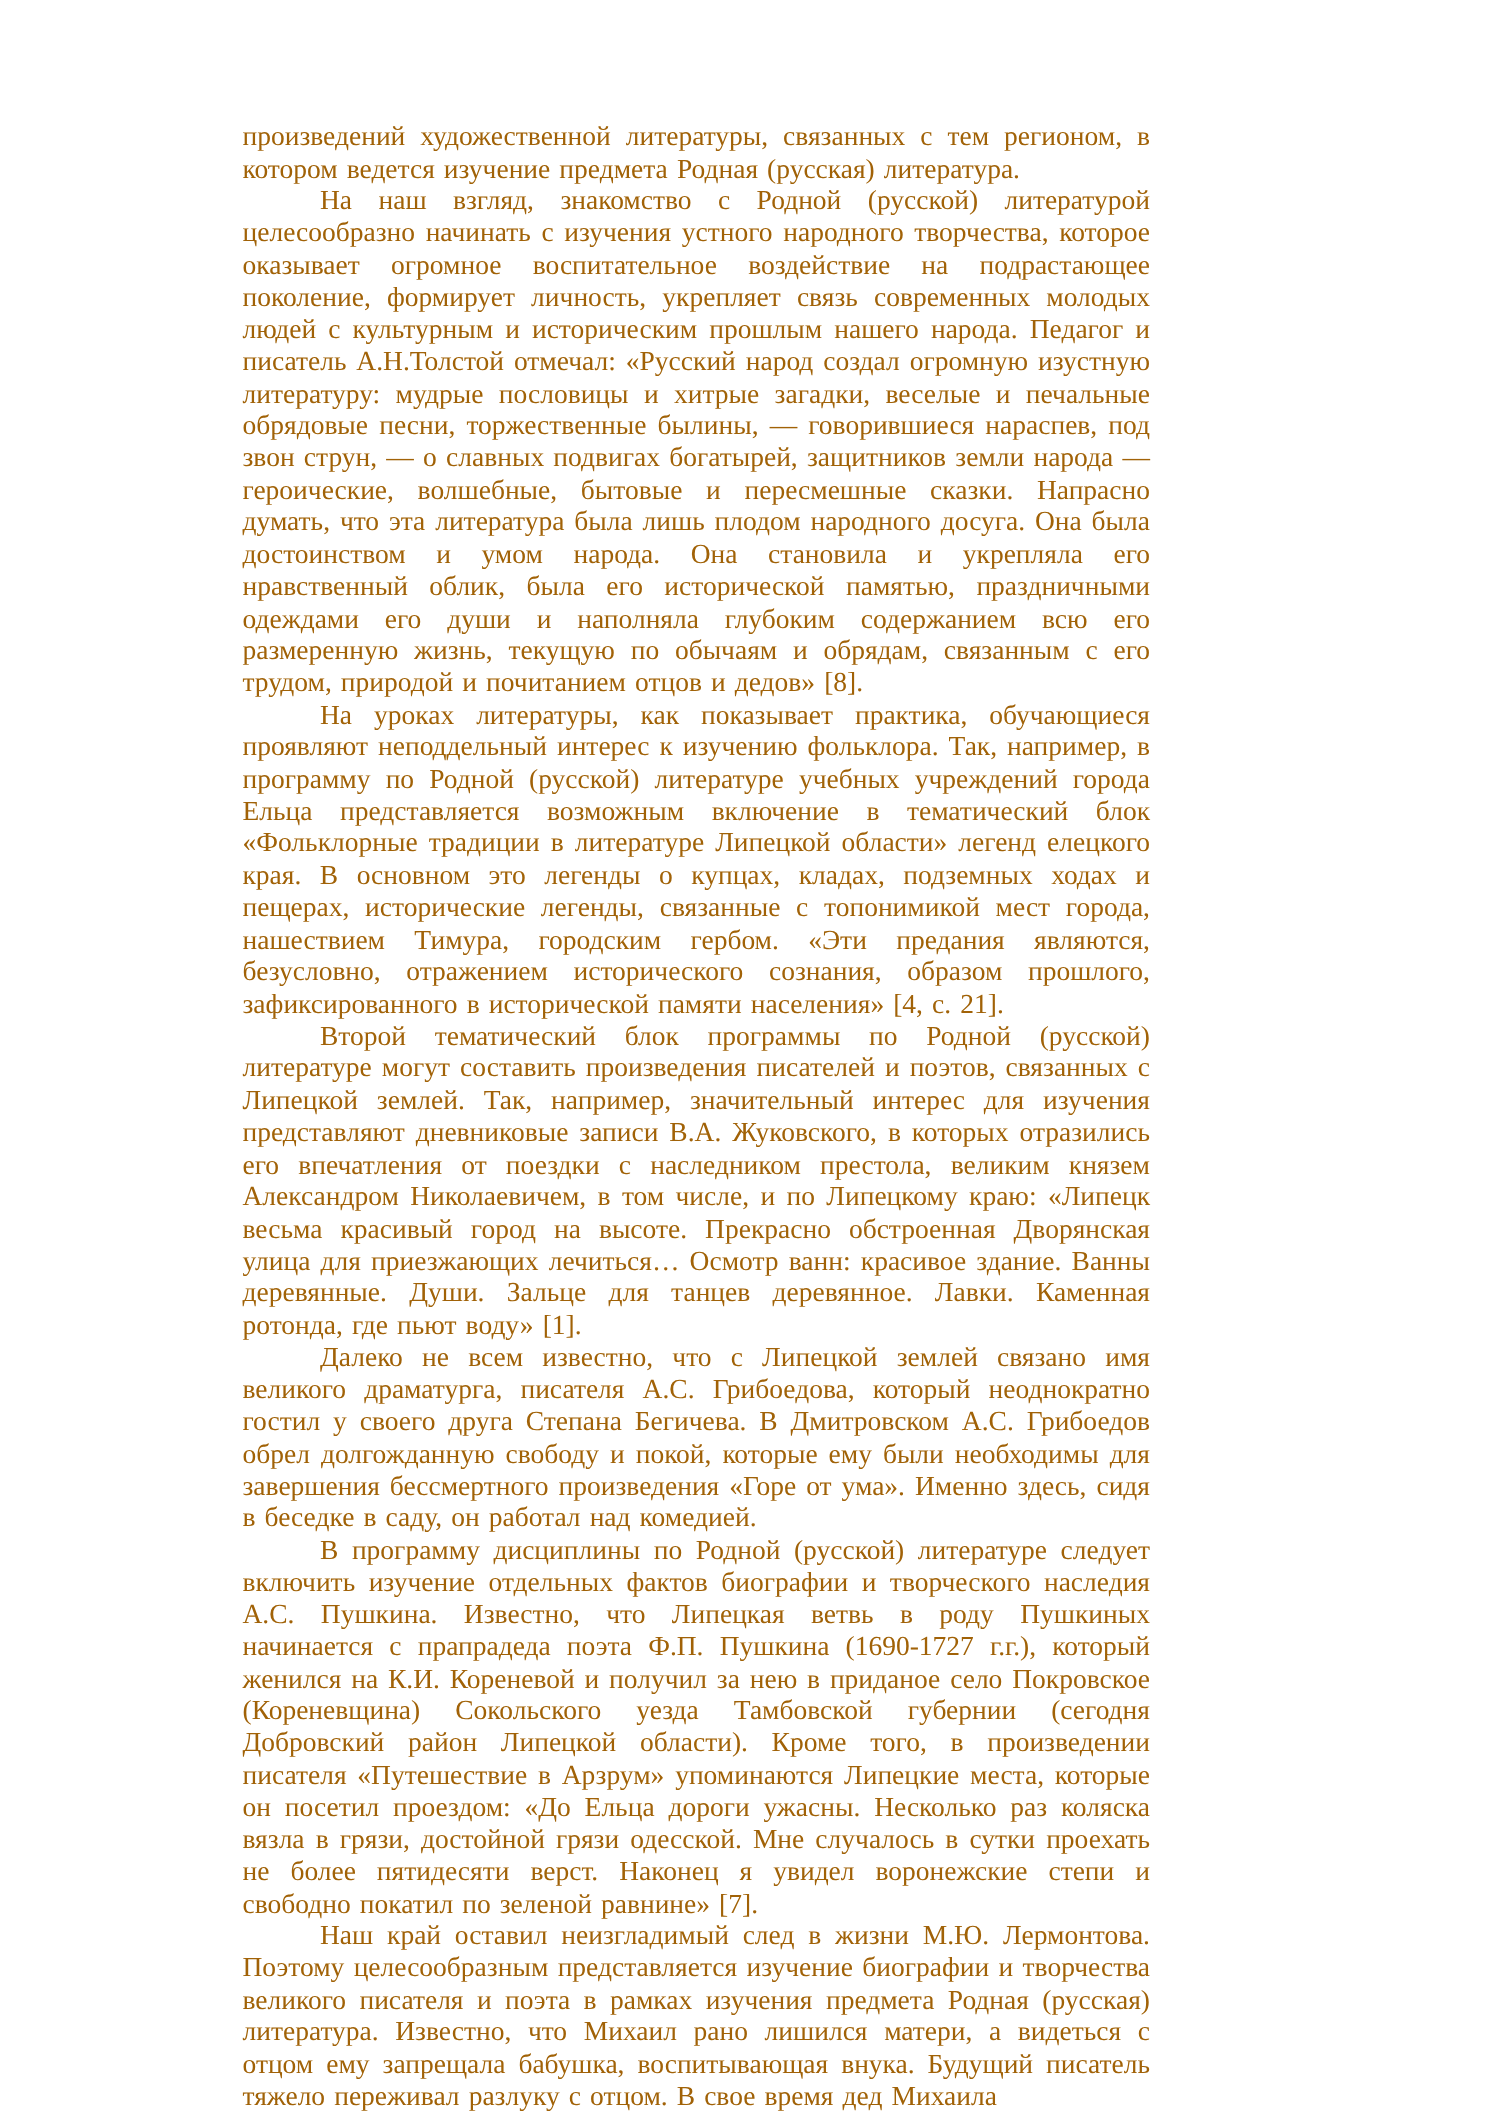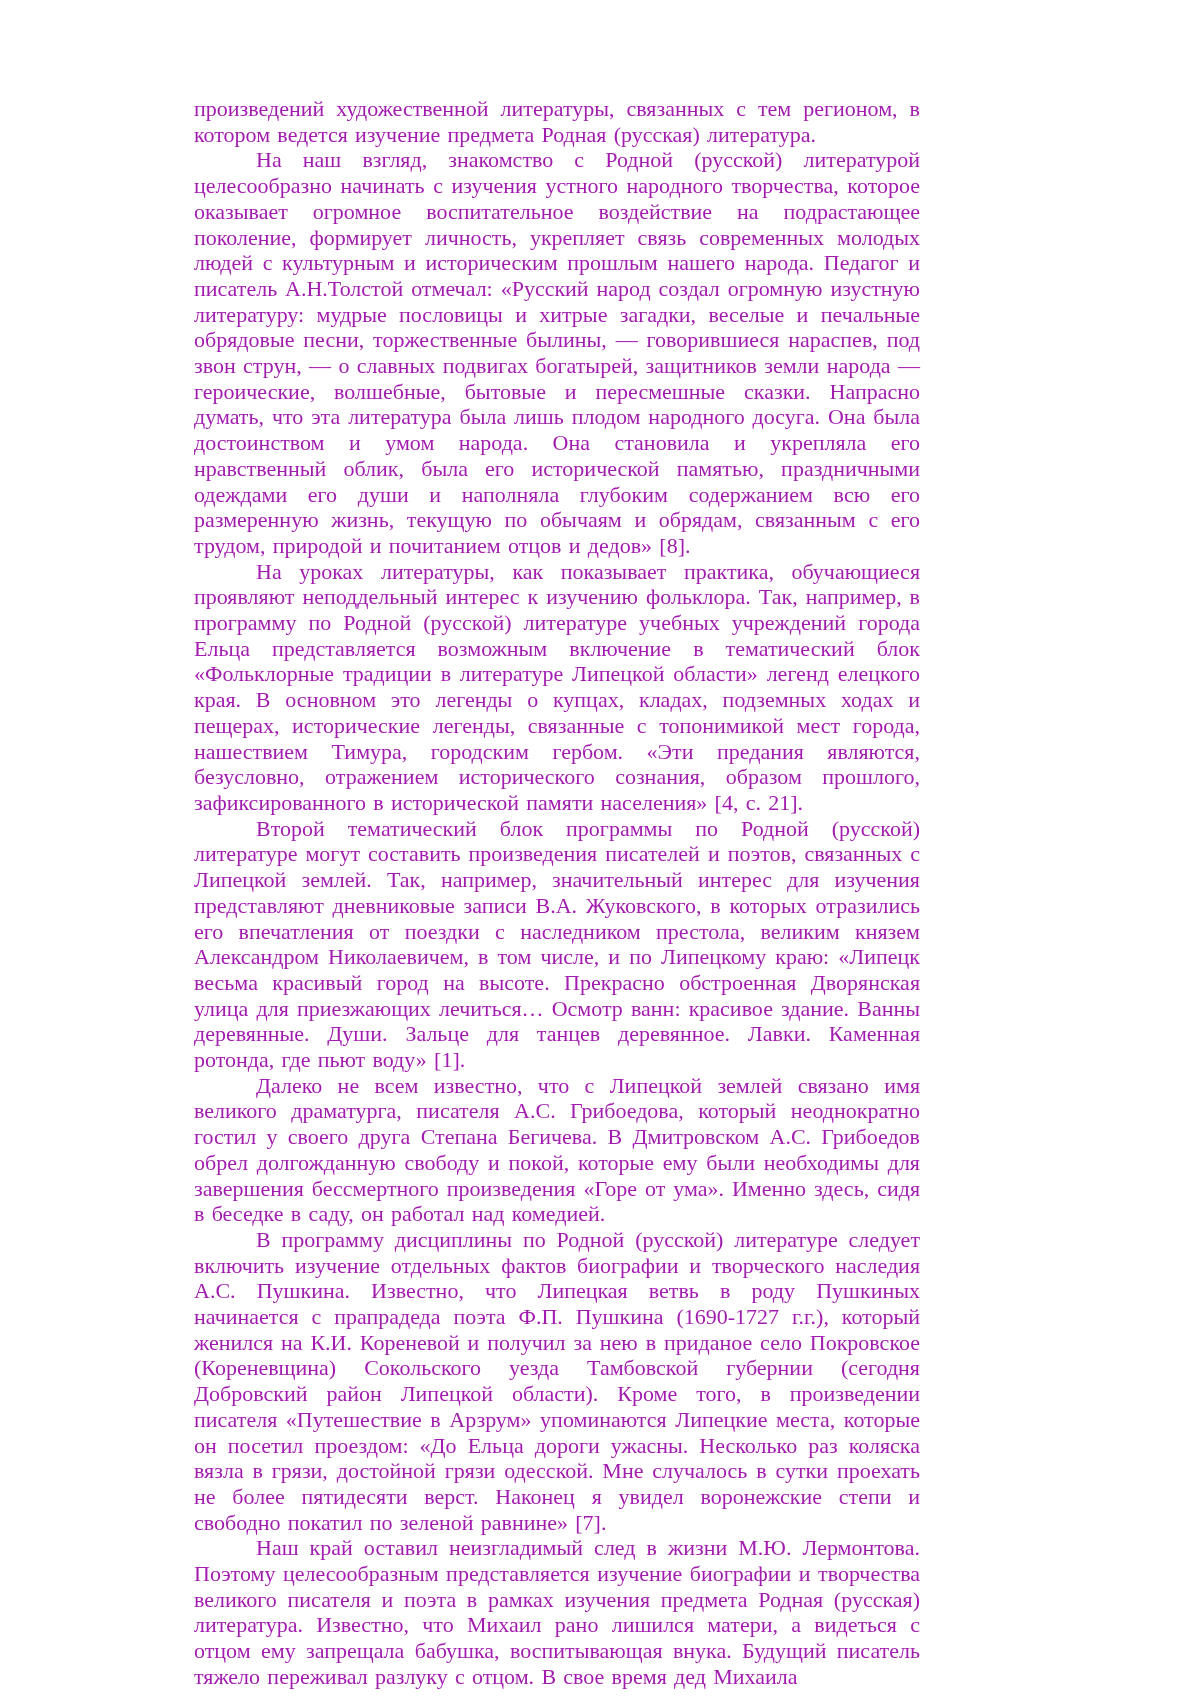--- a/index.html
+++ b/index.html
@@ -11,21 +11,21 @@
     position: relative;
     width: 1024px;
     height: 1697px;
     margin: 0 auto;
     background: #ffffff;
     box-sizing: border-box;
     padding: 96px 192px 0 106px;
     font-family: "Liberation Serif", "DejaVu Serif", serif;
     font-size: 22px;
     line-height: 25.7px;
-    color: #a21caf;
+    color: #a16207;
   }
   .page-body p {
     margin: 0;
     text-align: justify;
     text-indent: 62px;
     word-spacing: 0.08em;
   }
   .page-body p.continuation {
     text-indent: 0;
   }

